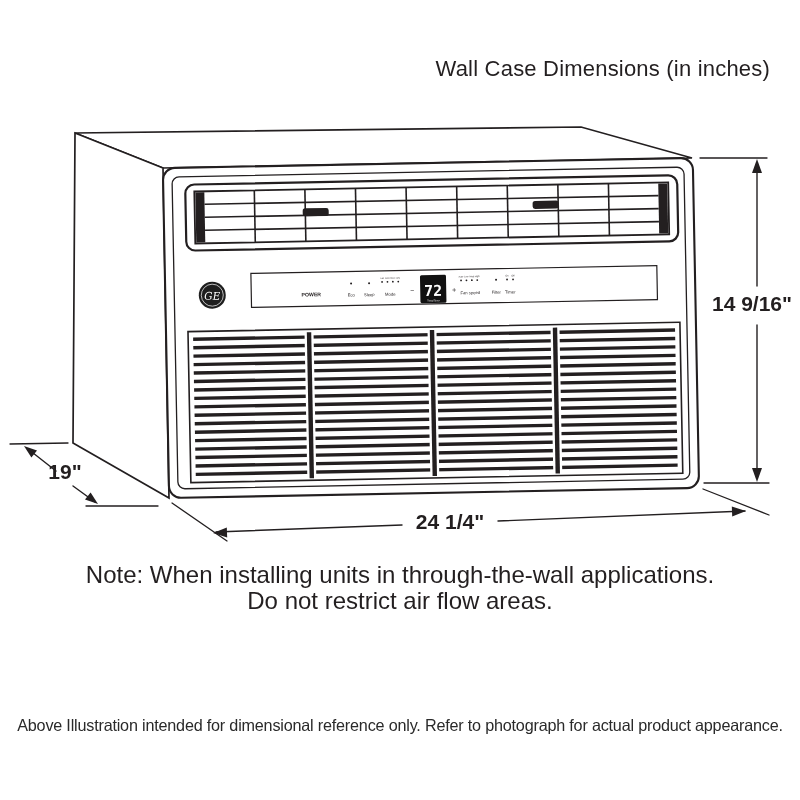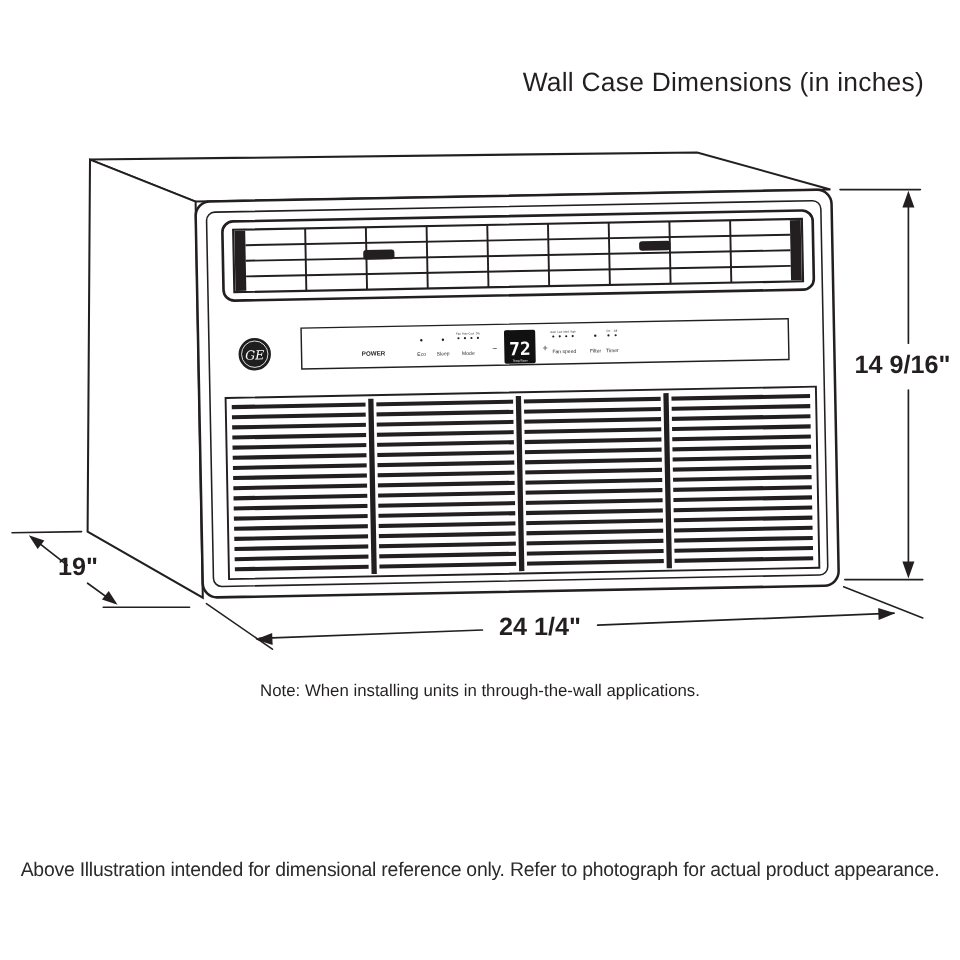--- a/index.html
+++ b/index.html
@@ -6,21 +6,21 @@
   .stage{
     position:relative;width:800px;height:800px;background:#ffffff;overflow:hidden;
     font-family:"Liberation Sans", sans-serif;color:#231f20;
   }
   .title{
     position:absolute;top:56px;left:0;width:770px;text-align:right;
     font-size:22px;letter-spacing:.2px;color:#231f20;
   }
   .note{
     position:absolute;top:562px;left:0;width:800px;text-align:center;
-    font-size:14px;line-height:26px;color:#231f20;
+    font-size:24px;line-height:26px;color:#231f20;
   }
   .footer{
     position:absolute;top:716px;left:0;width:800px;text-align:center;
     font-size:16.5px;letter-spacing:-0.2px;color:#2a2a2a;
     transform:scaleX(0.98);
   }
   svg{position:absolute;top:0;left:0;}
   .ln{stroke:#231f20;fill:none;}
   .face{fill:#ffffff;stroke:#231f20;}
   .dimtxt{font-family:"Liberation Sans",sans-serif;font-weight:bold;font-size:21px;fill:#231f20;}
@@ -183,16 +183,17 @@
         <line class="ln" stroke-width="1.4" x1="73" y1="486" x2="95" y2="502"></line>
         <polygon class="ah" points="24,446 31.4,457.6 37,450.5"></polygon>
         <polygon class="ah" points="98,504 85,499.5 90.6,492.4"></polygon>
         <text class="dimtxt" x="65" y="479" text-anchor="middle">19"</text>
       </g>
     </g>
   </svg>
 
   <div class="note">
     <div>Note: When installing units in through-the-wall applications.</div>
+    <div>Do not restrict air flow areas.</div>
   </div>
 
   <div class="footer">Above Illustration intended for dimensional reference only. Refer to photograph for actual product appearance.</div>
 </div>
 
 </body></html>

